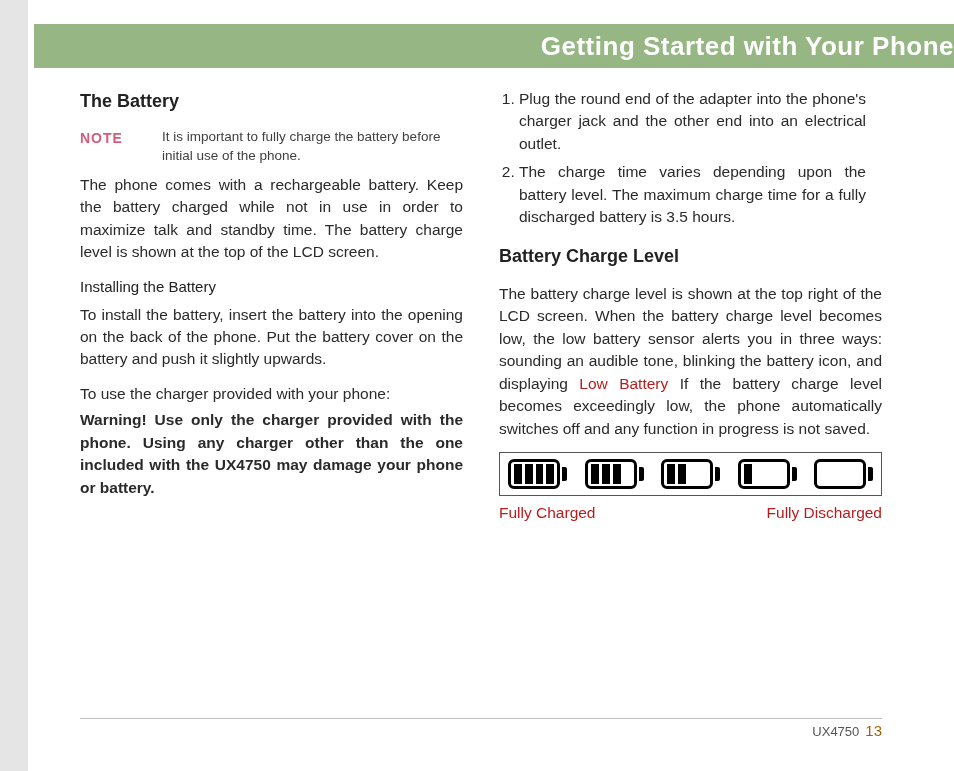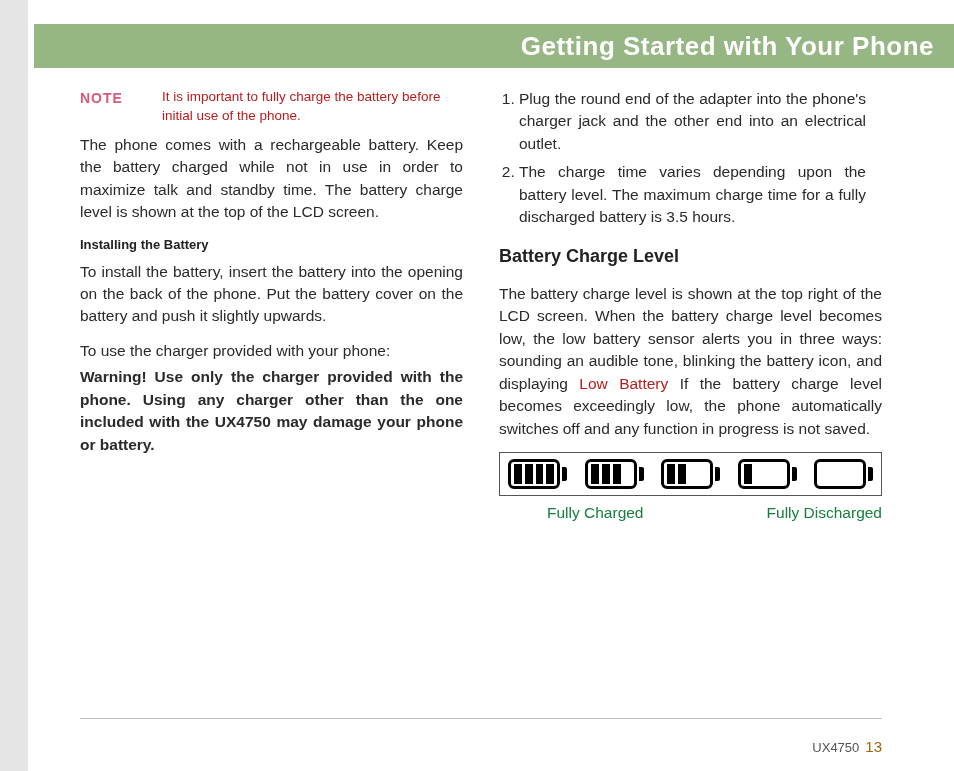--- a/index.html
+++ b/index.html
@@ -23,21 +23,20 @@
   .header {
     position: absolute;
     left: 34px;
     right: 0;
     top: 24px;
     height: 44px;
     background: #96b683;
     display: flex;
     align-items: center;
     justify-content: flex-end;
-    padding-right: 20px;
     box-sizing: border-box;
   }
   .header-title {
     color: #ffffff;
     font-size: 26px;
     font-weight: 600;
     letter-spacing: 0.5px;
   }
   .content {
     position: absolute;
@@ -51,22 +50,22 @@
     line-height: 1.45;
     color: #2a2a2a;
   }
   .content h2 {
     font-size: 18px;
     font-weight: 700;
     margin: 0 0 14px 0;
     color: #222;
   }
   .content h3 {
-    font-size: 13px;
-    font-weight: 700;
+    font-size: 15px;
+    font-weight: 400;
     margin: 10px 0 6px 0;
     color: #222;
   }
   .content p {
     margin: 0 0 12px 0;
     text-align: justify;
   }
   .note-row {
     display: flex;
     align-items: flex-start;
@@ -75,21 +74,21 @@
   }
   .note-label {
     color: #d85a7b;
     font-weight: 800;
     letter-spacing: 1px;
     font-size: 14px;
     flex: 0 0 54px;
   }
   .note-text {
     font-size: 13.5px;
-    color: #b91c1c;
+    color: #404040;
     line-height: 1.4;
   }
   ol.steps {
     margin: 0 16px 14px 0;
     padding-left: 20px;
     text-align: justify;
   }
   ol.steps li {
     margin-bottom: 6px;
   }
@@ -133,37 +132,36 @@
   .bar {
     width: 8px;
     height: 20px;
     background: #000;
   }
   .labels-row {
     display: flex;
     justify-content: space-between;
     margin-top: 6px;
     font-size: 15.5px;
-    color: #15803d;
+    color: #b91c1c;
     break-inside: avoid;
-    margin-left: 48px;
   }
 
   .footer-rule {
     position: absolute;
     left: 80px;
     right: 72px;
     bottom: 52px;
     height: 1px;
     background: #bfbfbf;
   }
   .footer {
     position: absolute;
     right: 72px;
-    bottom: 16px;
+    bottom: 32px;
     font-size: 13px;
     color: #555;
     display: flex;
     align-items: baseline;
     gap: 6px;
   }
   .footer .pagenum {
     font-size: 15px;
     color: #a16207;
   }
@@ -172,20 +170,21 @@
 <body>
 
 <div class="sidebar"></div>
 
 <div class="header">
   <span class="header-title">Getting Started with Your Phone</span>
 </div>
 
 <div class="content">
 
+  <h2>The Battery</h2>
 
   <div class="note-row avoid-break">
     <span class="note-label">NOTE</span>
     <span class="note-text">It is important to fully charge the battery before initial use of the phone.</span>
   </div>
 
   <p>The phone comes with a rechargeable battery. Keep the battery charged while not in use in order to maximize talk and standby time. The battery charge level is shown at the top of the LCD screen.</p>
 
   <h3>Installing the Battery</h3>
   <p>To install the battery, insert the battery into the opening on the back of the phone. Put the battery cover on the battery and push it slightly upwards.</p>

